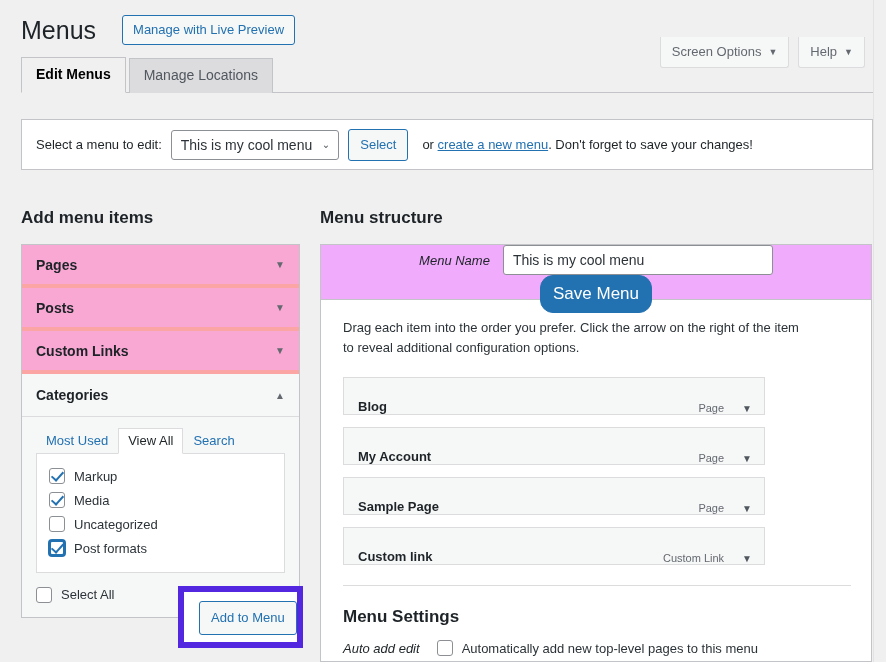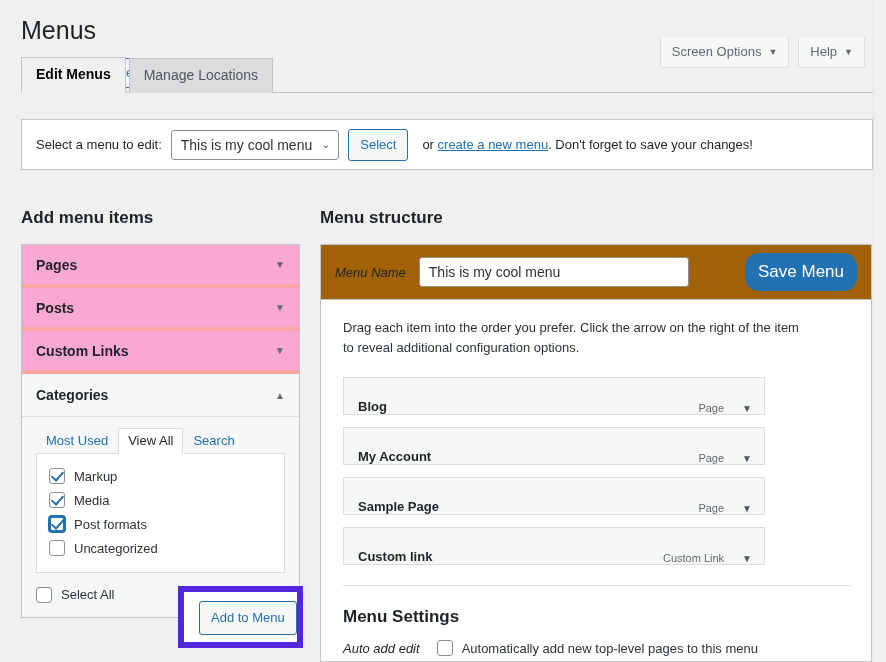--- a/index.html
+++ b/index.html
@@ -53,22 +53,22 @@
   .tb-btn .caret {
     font-size: 9px;
     position: relative;
     top: 1px;
   }
 
   .page-title-row {
     position: absolute;
     left: 21px; top: 14px;
     display: flex;
-    gap: 11px;
-    flex-direction: column;
+    align-items: center;
+    gap: 26px;
   }
   h1.page-title {
     margin: 0;
     font-size: 25px;
     font-weight: 400;
     color: #1d2327;
     line-height: 1.3;
   }
   .live-preview-btn {
     font-size: 13px;
@@ -321,26 +321,27 @@
   .structure-box {
     position: absolute;
     left: 320px; top: 244px;
     width: 552px;
     height: 418px;
     background: #fff;
     border: 1px solid #c3c4c7;
   }
   .structure-header {
     height: 55px;
-    background: #a16207;
+    background: #f0abfc;
     border-bottom: 1px solid #c3c4c7;
     display: flex;
     align-items: center;
     padding: 0 14px;
     justify-content: space-between;
+    flex-direction: column;
   }
   .menu-name-group {
     display: flex;
     align-items: center;
     gap: 13px;
   }
   .menu-name-label {
     font-size: 13px;
     font-style: italic;
     color: #1d2327;
@@ -506,26 +507,26 @@
       <div class="cat-list">
         <label class="cat-item">
           <span class="cbx checked"></span>
           <span>Markup</span>
         </label>
         <label class="cat-item">
           <span class="cbx checked"></span>
           <span>Media</span>
         </label>
         <label class="cat-item">
+          <span class="cbx"></span>
+          <span>Uncategorized</span>
+        </label>
+        <label class="cat-item">
           <span class="cbx checked focused"></span>
           <span>Post formats</span>
-        </label>
-        <label class="cat-item">
-          <span class="cbx"></span>
-          <span>Uncategorized</span>
         </label>
       </div>
 
       <div class="cat-footer">
         <label class="select-all-wrap">
           <span class="cbx"></span>
           <span>Select All</span>
         </label>
       </div>
     </div>

